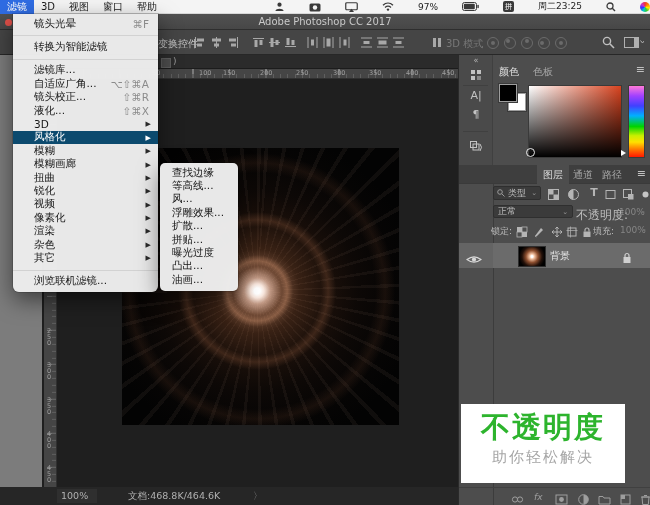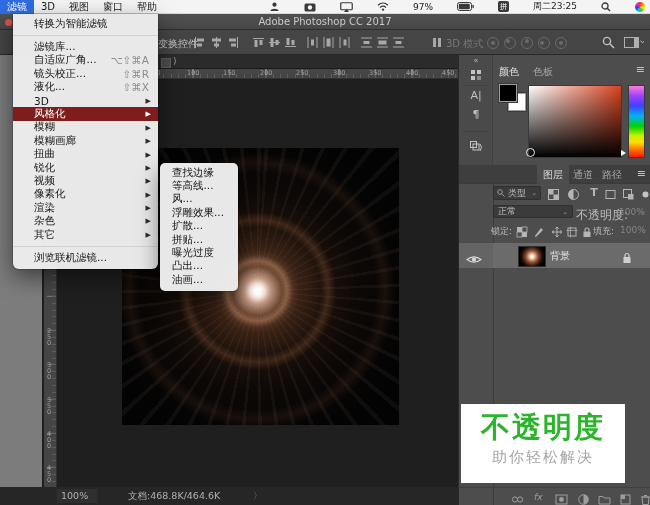--- a/index.html
+++ b/index.html
@@ -4,21 +4,21 @@
 <style>
   html,body{margin:0;padding:0;background:#555;}
   #screen{position:relative;width:650px;height:505px;background:#7c7c7c;overflow:hidden;
           font-family:"DejaVu Sans","Liberation Sans",sans-serif;-webkit-font-smoothing:antialiased;}
   .abs{position:absolute;}
 
   
   #menubar{left:0;top:0;width:650px;height:14px;background:#f4f4f4;display:flex;align-items:center;font-size:10px;color:#1a1a1a;border-bottom:1px solid #d8d8d8;box-sizing:border-box;}
   .mb-item{padding:0 7px;height:14px;display:flex;align-items:center;}
   .mb-item.active{background:#2f6ce3;color:#fff;}
-  #mb-right{margin-left:auto;display:flex;align-items:center;gap:24px;padding-right:5px;font-size:9px;color:#222;}
+  #mb-right{margin-left:auto;display:flex;align-items:center;gap:24px;font-size:9px;color:#222;}
   .stat-ico{display:flex;align-items:center;}
   #ime-badge{width:11px;height:11px;background:#3a3a3a;color:#fff;font-size:7.5px;border-radius:2px;display:flex;align-items:center;justify-content:center;}
   #siri-ico{width:10px;height:10px;border-radius:50%;background:conic-gradient(#e33,#f80,#fe0,#3c3,#0cc,#33f,#c3c,#e33);}
 
   
   #titlebar{left:0;top:14px;width:650px;height:16px;background:linear-gradient(#515151,#474747);border-bottom:1px solid #2e2e2e;box-sizing:border-box;}
   #tl-red{left:5px;top:18.5px;width:7px;height:7px;border-radius:50%;background:#e2504а;background:#e25049;}
   #titlebar .t{width:100%;text-align:center;font-size:10px;color:#c9c9c9;line-height:16px;}
 
   
@@ -39,21 +39,21 @@
   #tab-frag{position:absolute;left:131px;top:1px;font-size:9px;color:#9a9a9a;}
   #hruler{position:absolute;left:15px;top:14px;width:401px;height:10px;background:#454545;border-bottom:1px solid #303030;box-sizing:border-box;
     background-image:repeating-linear-gradient(to right,#5f5f5f 0 1px,transparent 1px 7.3px),repeating-linear-gradient(to right,#7a7a7a 0 1px,transparent 1px 36.5px);
     background-size:auto 4px,auto 9px;background-position:26px bottom,26px bottom;background-repeat:repeat-x;}
   #rcorner{position:absolute;left:0;top:14px;width:15px;height:10px;background:#454545;border-right:1px solid #333;border-bottom:1px solid #303030;box-sizing:border-box;}
   #vruler{position:absolute;left:2px;top:24px;width:13px;height:408px;background:#454545;border-right:1px solid #303030;box-sizing:border-box;
     background-image:repeating-linear-gradient(to bottom,#5f5f5f 0 1px,transparent 1px 6.86px),repeating-linear-gradient(to bottom,#7a7a7a 0 1px,transparent 1px 34.3px);
     background-size:4px auto,9px auto;background-position:right 10.9px,right 10.9px;background-repeat:repeat-y;}
   .hnum{position:absolute;top:0px;font-size:6.5px;color:#a0a0a0;letter-spacing:0;}
   .vnum{position:absolute;left:3px;width:6px;font-size:6.5px;line-height:6px;color:#a0a0a0;word-break:break-all;}
-  #hnums span:nth-child(1){left:95px}#hnums span:nth-child(2){left:130px}#hnums span:nth-child(3){left:166px}
+  #hnums span:nth-child(1){left:95px}#hnums span:nth-child(2){left:142px}#hnums span:nth-child(3){left:166px}
   #hnums span:nth-child(4){left:203px}#hnums span:nth-child(5){left:239px}#hnums span:nth-child(6){left:276px}
   #hnums span:nth-child(7){left:312px}#hnums span:nth-child(8){left:349px}#hnums span:nth-child(9){left:385px}
   #vnums span:nth-child(1){top:249px}#vnums span:nth-child(2){top:283px}#vnums span:nth-child(3){top:318px}
   #vnums span:nth-child(4){top:352px}#vnums span:nth-child(5){top:386px}
   #canvas{position:absolute;left:80px;top:93px;width:277px;height:277px;background-color:#030303;
     background-image:
      radial-gradient(circle at 48.8% 51.6%, rgba(255,255,255,1) 0 3px, rgba(255,236,226,.97) 7px, rgba(255,202,175,.75) 13px, rgba(246,162,116,.45) 24px, rgba(212,122,72,.26) 42px, rgba(152,82,46,.16) 70px, rgba(102,56,36,.10) 100px, rgba(62,36,26,.06) 130px, rgba(0,0,0,0) 160px),
      radial-gradient(circle at 48.8% 51.6%, rgba(0,0,0,0) 25px, rgba(255,192,152,.28) 30px, rgba(0,0,0,0) 36px),
      radial-gradient(circle at 48.8% 51.6%, rgba(0,0,0,0) 64px, rgba(255,162,112,.17) 71px, rgba(0,0,0,0) 79px),
      radial-gradient(circle at 48.8% 51.6%, rgba(0,0,0,0) 118px, rgba(190,112,72,.10) 128px, rgba(0,0,0,0) 138px),
@@ -126,21 +126,21 @@
   #wm-sub{margin-top:4px;font-size:15px;color:#a5a5a5;letter-spacing:2px;}
 
   
   .menu{position:absolute;background:rgba(237,237,237,0.98);box-shadow:0 8px 22px rgba(0,0,0,.5),0 0 0 1px rgba(0,0,0,.14);z-index:50;font-size:10.5px;color:#151515;padding:3px 0 4px;}
   #filtermenu{left:13px;top:14px;width:145px;border-radius:0 0 6px 6px;}
   #stylizemenu{left:160px;top:163px;width:78px;border-radius:5px;}
   .mi{height:13.4px;display:flex;align-items:center;padding:0 9px 0 21px;position:relative;box-sizing:border-box;}
   #stylizemenu .mi{padding:0 8px 0 12px;}
   .mi .ms{margin-left:auto;color:#8b8b8b;}
   .mi .arr{position:absolute;right:7px;top:3px;font-size:7px;color:#2b2b2b;}
-  .mi.sel{background:#7f1d1d;color:#fff;}
+  .mi.sel{background:#0c4a6e;color:#fff;}
   .mi.sel .arr{color:#fff;}
   .div-after{margin-bottom:10px;}
   .div-after::after{content:"";position:absolute;left:0;right:0;bottom:-6px;height:1px;background:#d2d2d2;}
 </style>
 </head>
 <body>
 
 <div id="screen">
 
   <div id="menubar" class="abs">
@@ -496,20 +496,24 @@
     </div>
   </div>
 
   <div id="watermark" class="abs">
     <div id="wm-title">不透明度</div>
     <div id="wm-sub">助你轻松解决</div>
   </div>
 
   <div id="filtermenu" class="menu">
 
+      <div class="mi div-after">
+        <span class="ml">镜头光晕</span>
+        <span class="ms">⌘F</span>
+      </div>
 
       <div class="mi div-after">
         <span class="ml">转换为智能滤镜</span>
         <span class="ms"></span>
       </div>
 
       <div class="mi">
         <span class="ml">滤镜库...</span>
         <span class="ms"></span>
       </div>

